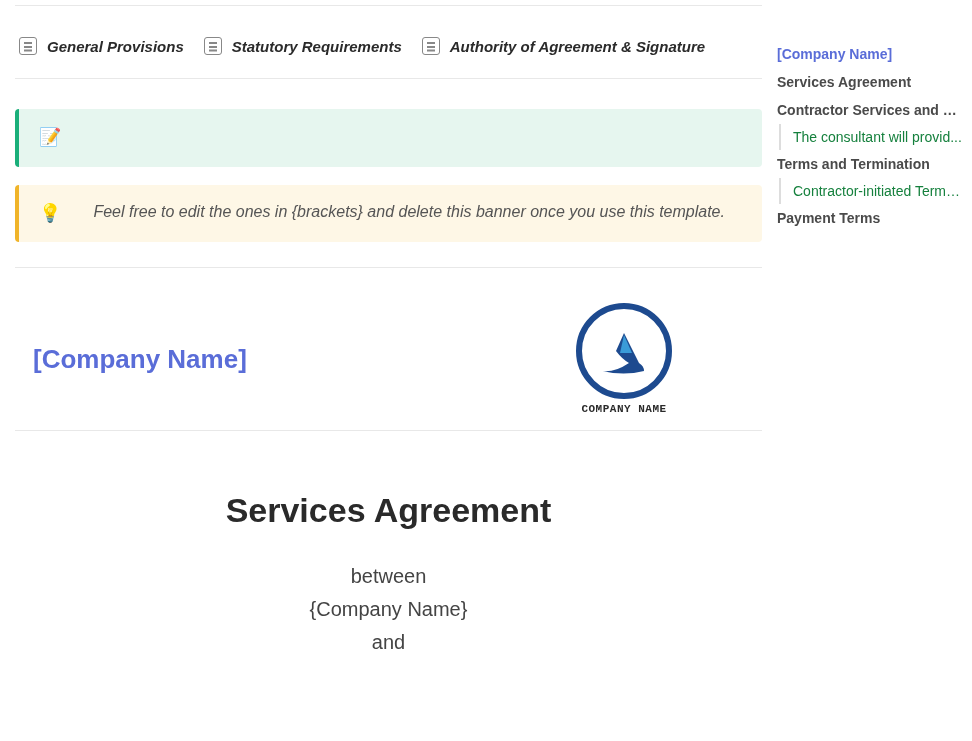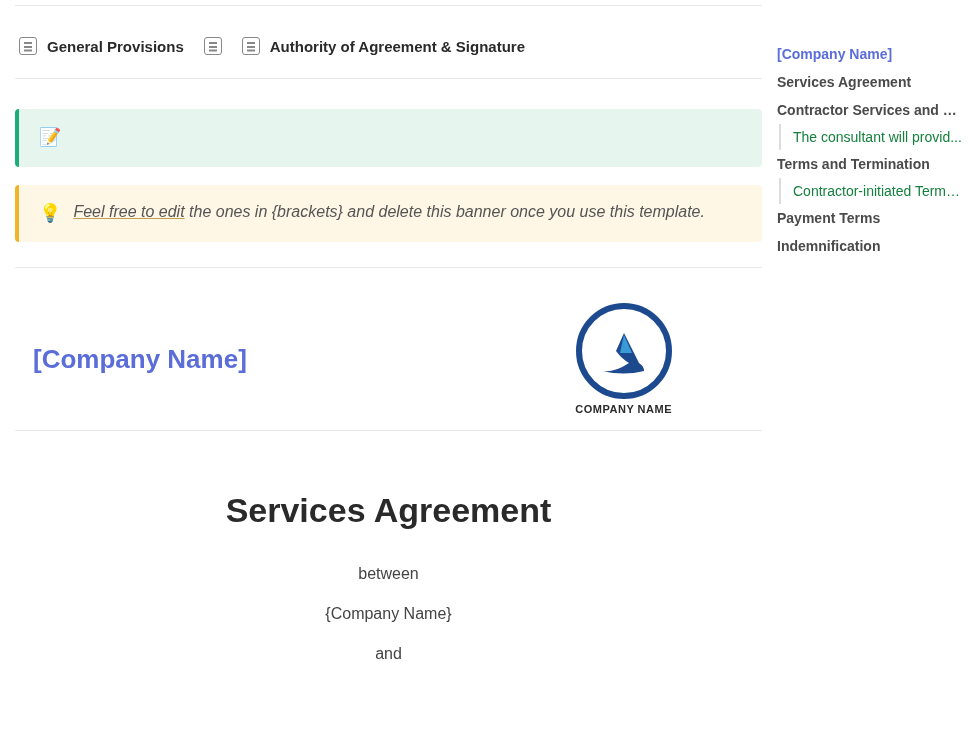--- a/index.html
+++ b/index.html
@@ -60,20 +60,21 @@
     }
     .hr-section {
       border: none;
       border-top: 1px solid #e8e8e8;
       margin: 25px 0 35px 0;
     }
     .doc-links {
       display: flex;
       gap: 20px;
       padding: 16px 0 18px 4px;
+      font-style: italic;
     }
     .doc-link {
       display: inline-flex;
       align-items: center;
       gap: 10px;
       color: #2a2a2a;
       font-weight: 600;
       font-size: 15px;
       cursor: pointer;
     }
@@ -123,23 +124,23 @@
       background: #fef7e6;
       border-left: 4px solid #f0b429;
     }
     .callout-emoji {
       font-style: normal;
       line-height: 1.2;
       font-size: 18px;
       flex-shrink: 0;
     }
     .callout-yellow .underline {
-      text-decoration: underline;
       text-decoration-style: solid;
       text-decoration-color: #c0a050;
+      margin-left: 20px;
     }
     .header-row {
       display: flex;
       align-items: center;
       justify-content: space-between;
       margin-top: 10px;
     }
     .company-name {
       color: #5a6dd8;
       font-weight: 700;
@@ -159,50 +160,52 @@
       align-items: center;
       justify-content: center;
       margin: 0 auto 4px;
       position: relative;
     }
     .logo-text {
       font-size: 11px;
       font-weight: 700;
       color: #2a2a2a;
       letter-spacing: 0.5px;
+      font-family: Liberation Mono, monospace;
     }
     .title {
       text-align: center;
       font-size: 34px;
       font-weight: 700;
       color: #2a2a2a;
       margin-top: 60px;
       margin-bottom: 35px;
     }
     .body-text {
       text-align: center;
-      font-size: 16px;
+      font-size: 20px;
       color: #444;
-      margin-top: 22px;
+      margin-top: 10px;
     }
   </style>
 </head>
 <body>
 
 <div class="container">
   <div class="main">
     <hr class="hr-top">
 
     <div class="doc-links">
       <span class="doc-link">
         <span class="doc-icon"></span>
         <span>General Provisions</span>
       </span>
       <span class="doc-link">
         <span class="doc-icon"></span>
+        <span>Statutory Requirements</span>
       </span>
       <span class="doc-link">
         <span class="doc-icon"></span>
         <span>Authority of Agreement &amp; Signature</span>
       </span>
     </div>
 
     <hr class="hr-top" style="margin-bottom:30px;">
 
     <div class="callout callout-green">
@@ -240,16 +243,15 @@
 
   <div class="sidebar">
     <ul class="toc-list">
       <li class="toc-item active">[Company Name]</li>
       <li class="toc-item">Services Agreement</li>
       <li class="toc-item">Contractor Services and Re...</li>
       <li class="toc-item toc-sub">The consultant will provid...</li>
       <li class="toc-item">Terms and Termination</li>
       <li class="toc-item toc-sub">Contractor-initiated Terms...</li>
       <li class="toc-item">Payment Terms</li>
-      <li class="toc-item">Indemnification</li>
     </ul>
   </div>
 </div>
 
 </body></html>

